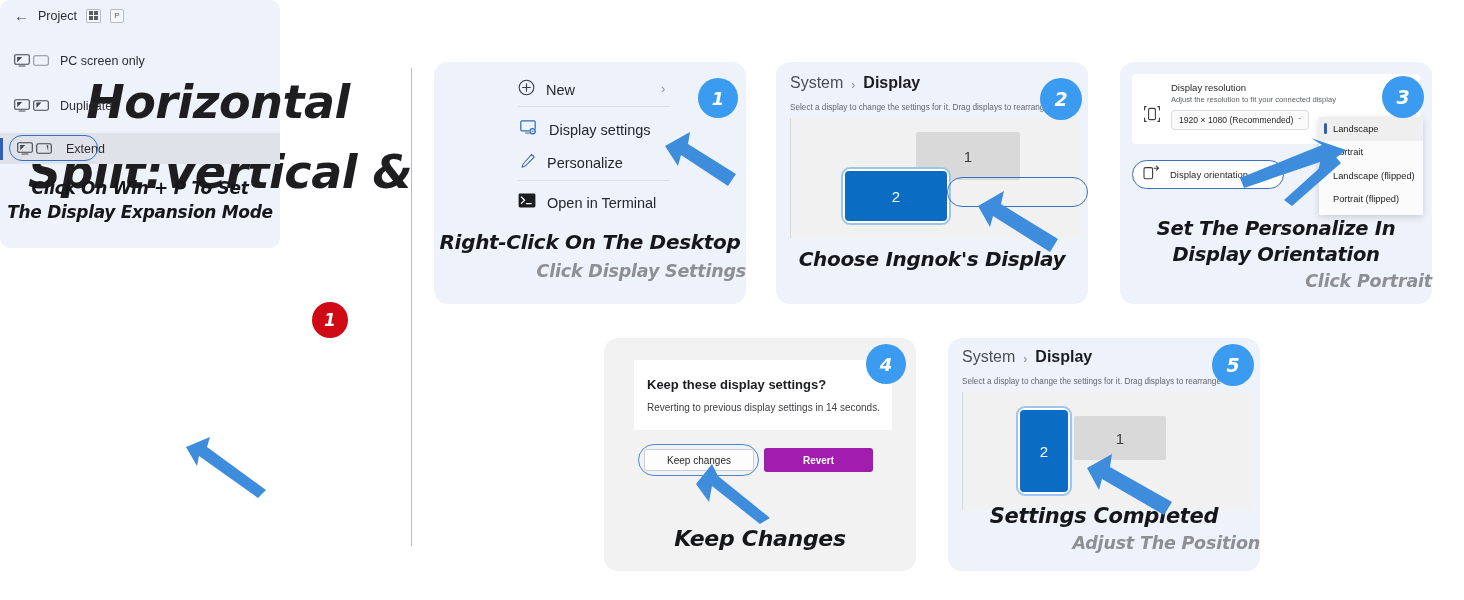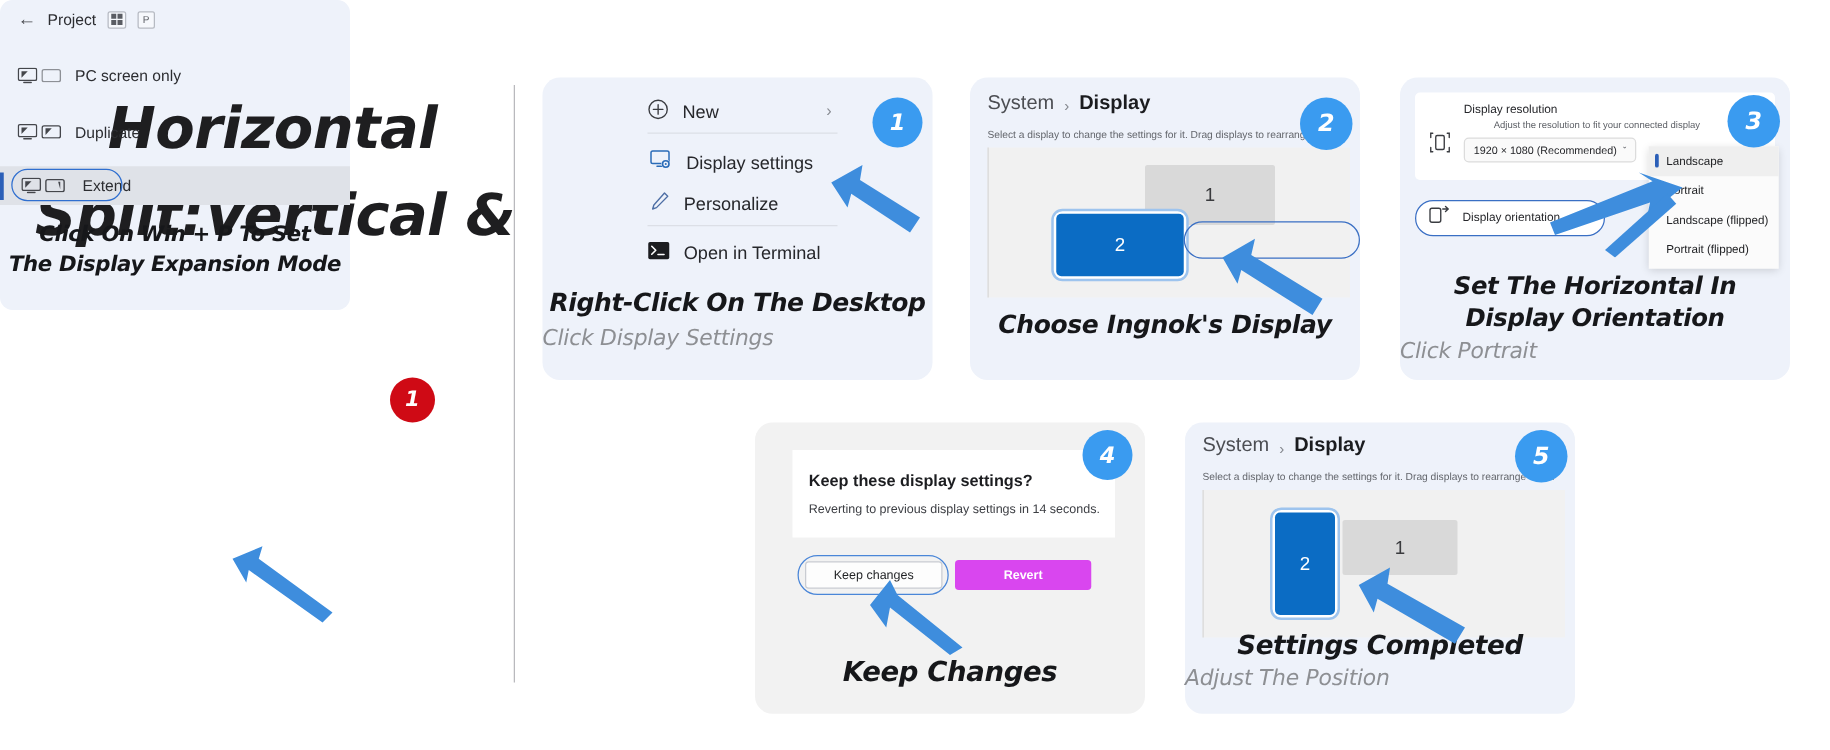--- a/index.html
+++ b/index.html
@@ -34,22 +34,22 @@
   .card.grey { background: #f2f2f2; }
 
   .cap-bold {
     font-family: "DejaVu Sans", sans-serif;
     font-weight: bold; font-style: italic;
     color: #16171a; text-align: center;
     letter-spacing: -0.3px; white-space: nowrap;
   }
   .cap-sub {
     font-family: "DejaVu Sans", sans-serif;
-    font-weight: normal; font-style: italic;
-    color: #8d8f93; text-align: left;
+    font-weight: bold; font-style: italic;
+    color: #8d8f93; text-align: right;
     letter-spacing: -0.2px; white-space: nowrap;
   }
 
   
   .badge {
     position: absolute; border-radius: 50%;
     display: flex; align-items: center; justify-content: center;
     color: #fff; font-family: "DejaVu Sans", sans-serif;
     font-weight: bold; font-style: italic;
     z-index: 30;
@@ -118,21 +118,21 @@
     font-size: 15px;
   }
   .mon-1 { background: #d9d9d9; color: #3a3b3e; border-radius: 2px; }
   .mon-2 { background: #0b6cc4; color: #fff; border-radius: 4px; }
   .mon-sel-ring { position: absolute; border: 2px solid #9ec4ee; border-radius: 9px; background: #fff; }
 
   
   #card3 { left: 1120px; top: 62px; width: 312px; height: 242px; }
   .panelwhite { position: absolute; background: #fff; }
   .res-t { position: absolute; font-size: 9.5px; color: #26272b; white-space: nowrap; }
-  .res-s { position: absolute; font-size: 7.6px; color: #5e6167; white-space: nowrap; margin-left: 24px; }
+  .res-s { position: absolute; font-size: 7.6px; color: #5e6167; white-space: nowrap; }
   .combo {
     position: absolute; background: #fafafa; border: 1px solid #dcdcdc;
     border-radius: 4px; display: flex; align-items: center;
     justify-content: space-between; padding: 0 7px;
     font-size: 8.6px; color: #26272b;
   }
   .combo .cv { white-space: nowrap; }
   .combo .cc { color: #5b5e64; font-size: 8px; }
   .or-pill {
     position: absolute; border: 1.5px solid #3a6fc4; border-radius: 16px;
@@ -158,21 +158,21 @@
   #card4 { left: 604px; top: 338px; width: 312px; height: 233px; }
   .dlg { position: absolute; background: #fff; }
   .dlg-t { position: absolute; font-size: 13px; font-weight: bold; color: #1c1d20; white-space: nowrap; }
   .dlg-s { position: absolute; font-size: 10px; color: #3c3e43; white-space: nowrap; }
   .btn {
     position: absolute; display: flex; align-items: center; justify-content: center;
     font-size: 10px; border-radius: 3px;
   }
   .btn-keep { background: #fdfdfd; border: 1px solid #c9ccd2; color: #1f2023; }
   .btn-keep-ring { position: absolute; border: 1.6px solid #4a86d8; border-radius: 16px; }
-  .btn-revert { background: #d946ef; color: #fff; font-weight: bold; }
+  .btn-revert { background: #a21caf; color: #fff; font-weight: bold; }
 
   
   #card5 { left: 948px; top: 338px; width: 312px; height: 233px; }
 </style>
 </head>
 <body>
 
 <div id="root">
 
   <div class="hero-title">
@@ -378,21 +378,21 @@
         <span>Portrait</span>
       </div>
       <div class="dd-item">
         <span>Landscape (flipped)</span>
       </div>
       <div class="dd-item">
         <span>Portrait (flipped)</span>
       </div>
     </div>
 
-    <div class="cap-bold" style="position:absolute;left:0;top:155px;width:312px;font-size:19.5px">Set The Horizontal In</div>
+    <div class="cap-bold" style="position:absolute;left:0;top:155px;width:312px;font-size:19.5px">Set The Personalize In</div>
     <div class="cap-bold" style="position:absolute;left:0;top:181px;width:312px;font-size:19.5px">Display Orientation</div>
     <div class="cap-sub" style="position:absolute;left:0;top:209px;width:312px;font-size:17.5px">Click Portrait</div>
   </div>
 
   <div class="arrow" style="left:1238px;top:128px;width:112px;height:78px">
     <svg width="112" height="78" viewBox="0 0 112 78">
       <path d="M2 50 L84 17 L73 10 L108 22 L80 44 L82 34 L6 60 Z" fill="#3e8ddd"></path>
       <path d="M46 72 L96 27 L103 35 L54 78 Z" fill="#3e8ddd"></path>
     </svg>
   </div>

